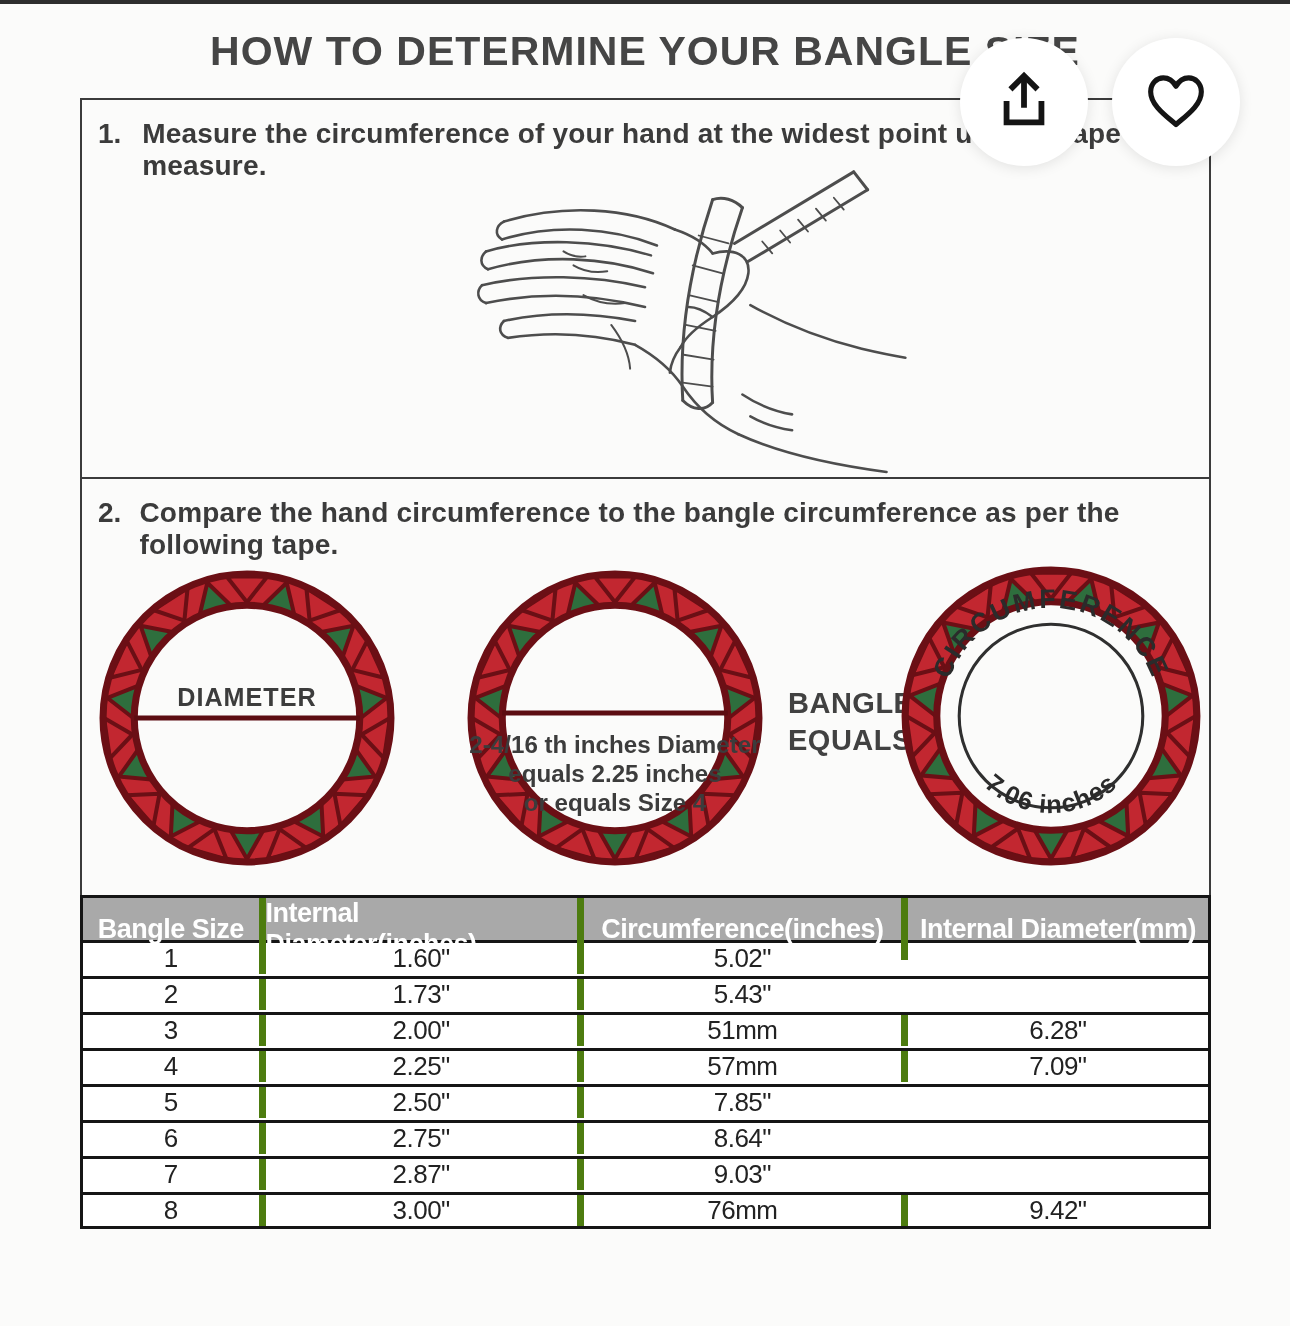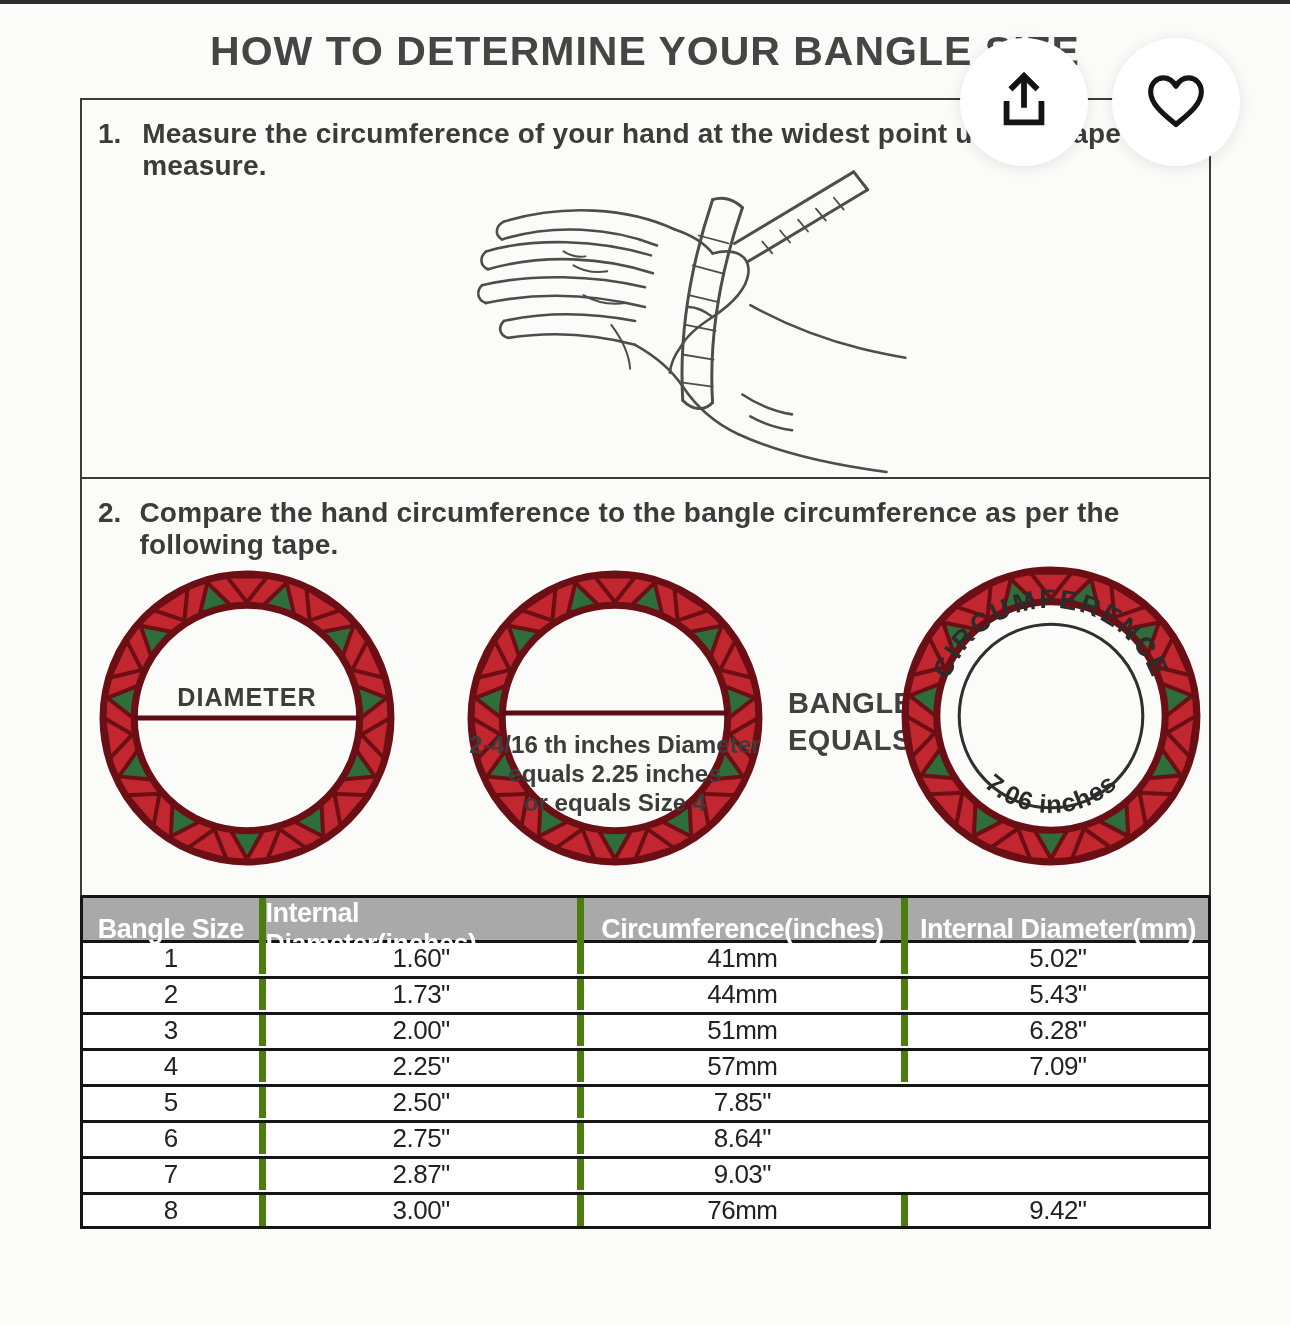--- a/index.html
+++ b/index.html
@@ -271,27 +271,25 @@
   <div class="trow thead-row">
       <div class="tcell">Bangle Size</div>
       <div class="tcell">Internal Diameter(inches)</div>
       <div class="tcell">Circumference(inches)</div>
       <div class="tcell">Internal Diameter(mm)</div>
     </div>
   <div>
       <div class="trow body-row">
         <div class="tcell">1</div>
         <div class="tcell">1.60"</div>
-        <div class="tcell">41mm</div>
         <div class="tcell">5.02"</div>
       </div>
       <div class="trow body-row">
         <div class="tcell">2</div>
         <div class="tcell">1.73"</div>
-        <div class="tcell">44mm</div>
         <div class="tcell">5.43"</div>
       </div>
       <div class="trow body-row">
         <div class="tcell">3</div>
         <div class="tcell">2.00"</div>
         <div class="tcell">51mm</div>
         <div class="tcell">6.28"</div>
       </div>
       <div class="trow body-row">
         <div class="tcell">4</div>

